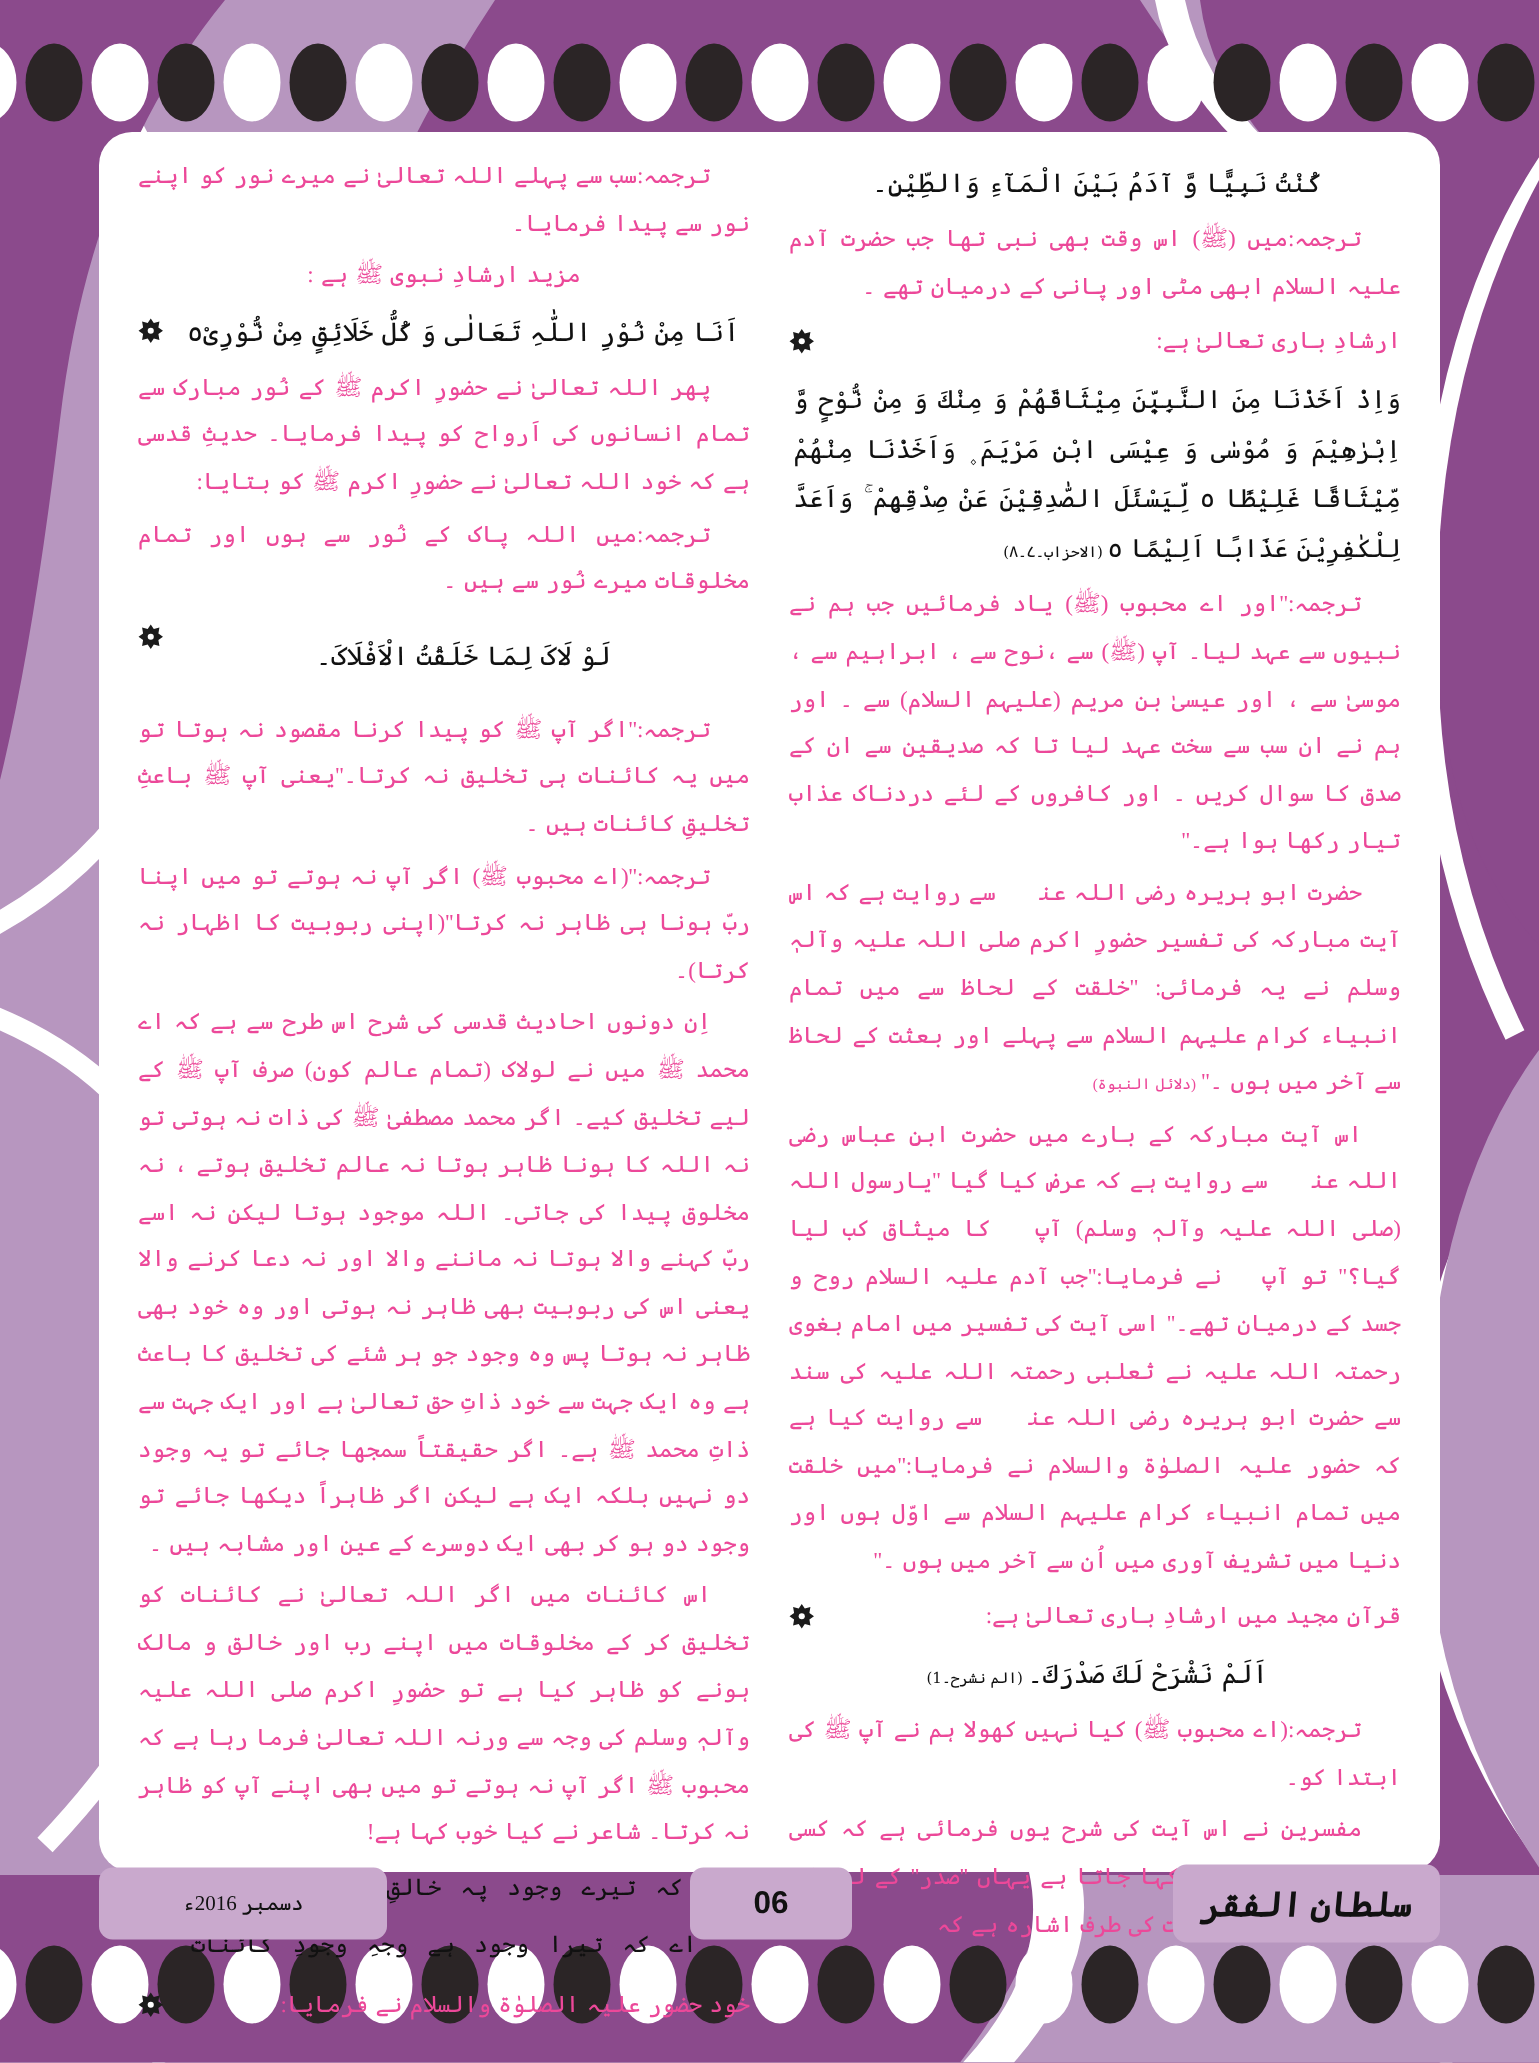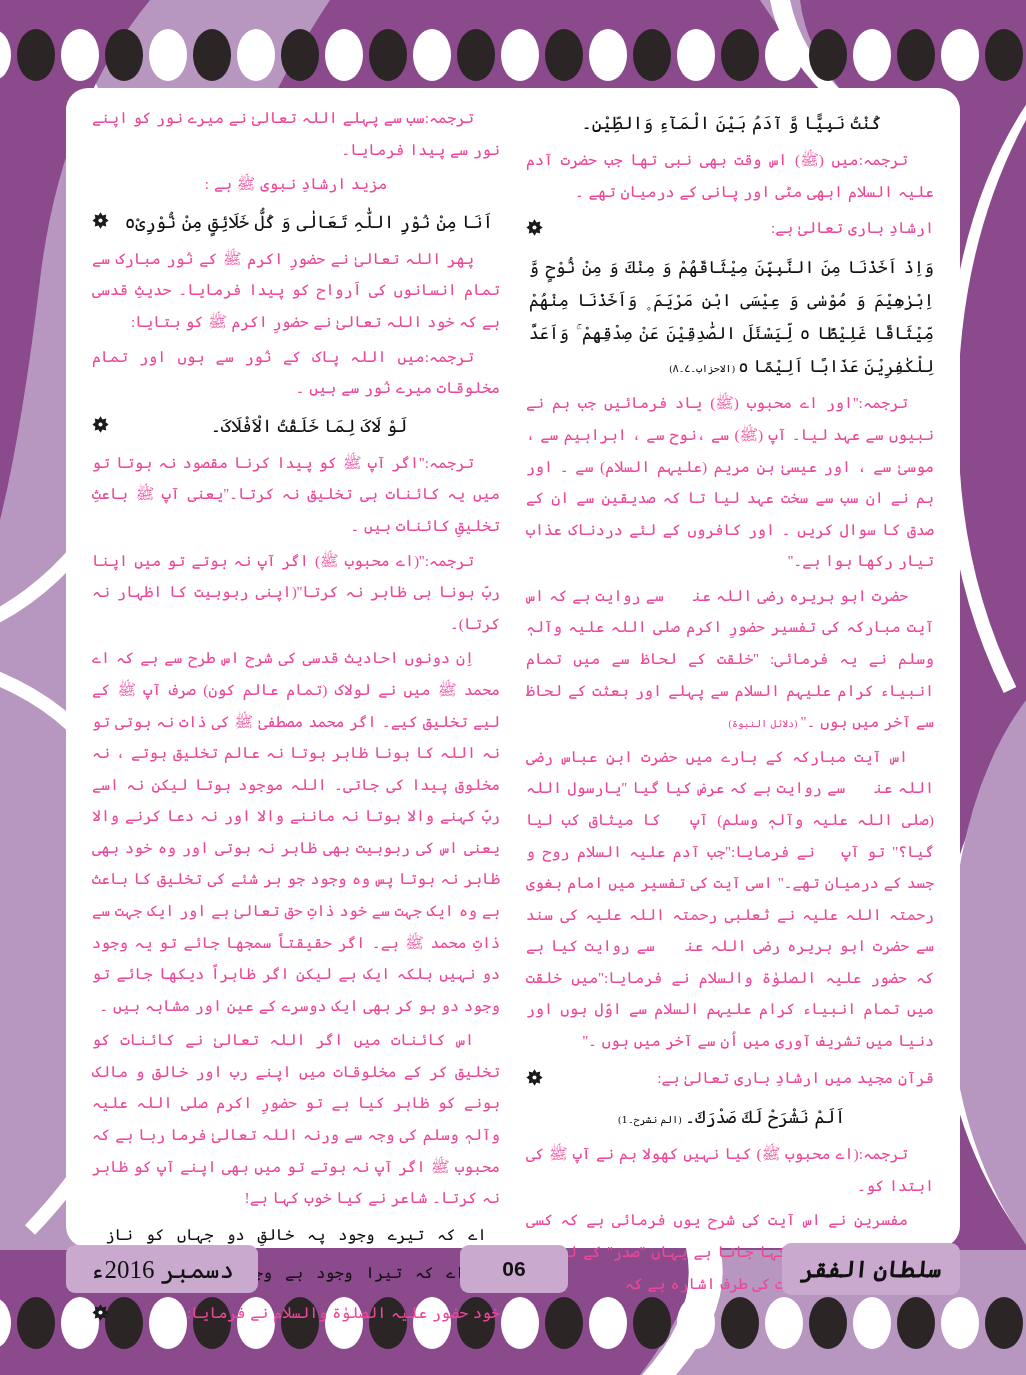--- a/index.html
+++ b/index.html
@@ -65,21 +65,21 @@
           word-spacing:9px;margin:2px 0;}
 
   
   .footer-box{
     position:absolute;z-index:4;
     background:#c9a9cd;border-radius:9px;
     display:flex;align-items:center;justify-content:center;
     color:#111;
   }
   #footer-date{left:66px;top:1245px;width:192px;height:48px;
-               font-size:25px;direction:rtl;}
+               font-size:14px;direction:rtl;}
   #footer-page{left:460px;top:1245px;width:108px;height:48px;
                font-family:"Liberation Sans",sans-serif;font-weight:bold;font-size:21px;}
   #footer-logo{left:782px;top:1243px;width:178px;height:52px;}
   #footer-logo .logo-text{font-size:23px;direction:rtl;line-height:1;
                           transform:skewX(-6deg);font-weight:bold;letter-spacing:-1px;}
 </style>
 </head>
 <body>
 
 <svg id="bg-deco" viewBox="0 0 1026 1375">
@@ -166,21 +166,21 @@
         </div>
         <div class="urdu indent">پھر اللہ تعالیٰ نے حضورِ اکرم ﷺ کے نُور مبارک سے تمام انسانوں کی اَرواح کو پیدا فرمایا۔ حدیثِ قدسی ہے کہ خود اللہ تعالیٰ نے حضورِ اکرم ﷺ کو بتایا:</div>
         <div class="urdu indent">ترجمہ:میں اللہ پاک کے نُور سے ہوں اور تمام مخلوقات میرے نُور سے ہیں ۔</div>
         <div class="bullet-line">
           <svg viewBox="0 0 100 100" class="rosette">
             <g fill="#1b1b1b">
               <path d="M50 2 L62 20 L84 14 L80 37 L98 50 L80 63 L84 86 L62 80 L50 98 L38 80 L16 86 L20 63 L2 50 L20 37 L16 14 L38 20 Z"></path>
               <circle cx="50" cy="50" r="12" fill="#ffffff"></circle>
             </g>
           </svg>
-          <div class="btext arabic" style="text-align: center; margin: 0px;">لَوْ لَاکَ لِمَا خَلَقْتُ الْاَفْلَاکَ۔</div>
+          <div class="btext arabic" style="text-align: center; margin: 12px;">لَوْ لَاکَ لِمَا خَلَقْتُ الْاَفْلَاکَ۔</div>
         </div>
         <div class="urdu indent">ترجمہ:''اگر آپ ﷺ کو پیدا کرنا مقصود نہ ہوتا تو میں یہ کائنات ہی تخلیق نہ کرتا۔''یعنی آپ ﷺ باعثِ تخلیقِ کائنات ہیں ۔</div>
         <div class="urdu indent">ترجمہ:''(اے محبوب ﷺ) اگر آپ نہ ہوتے تو میں اپنا ربّ ہونا ہی ظاہر نہ کرتا''(اپنی ربوبیت کا اظہار نہ کرتا)۔</div>
         <div class="urdu indent">اِن دونوں احادیث قدسی کی شرح اس طرح سے ہے کہ اے محمد ﷺ میں نے لولاک (تمام عالم کون) صرف آپ ﷺ کے لیے تخلیق کیے۔ اگر محمد مصطفیٰ ﷺ کی ذات نہ ہوتی تو نہ اللہ کا ہونا ظاہر ہوتا نہ عالم تخلیق ہوتے ، نہ مخلوق پیدا کی جاتی۔ اللہ موجود ہوتا لیکن نہ اسے ربّ کہنے والا ہوتا نہ ماننے والا اور نہ دعا کرنے والا یعنی اس کی ربوبیت بھی ظاہر نہ ہوتی اور وہ خود بھی ظاہر نہ ہوتا پس وہ وجود جو ہر شئے کی تخلیق کا باعث ہے وہ ایک جہت سے خود ذاتِ حق تعالیٰ ہے اور ایک جہت سے ذاتِ محمد ﷺ ہے۔ اگر حقیقتاً سمجھا جائے تو یہ وجود دو نہیں بلکہ ایک ہے لیکن اگر ظاہراً دیکھا جائے تو وجود دو ہو کر بھی ایک دوسرے کے عین اور مشابہ ہیں ۔</div>
         <div class="urdu indent">اس کائنات میں اگر اللہ تعالیٰ نے کائنات کو تخلیق کر کے مخلوقات میں اپنے رب اور خالق و مالک ہونے کو ظاہر کیا ہے تو حضورِ اکرم صلی اللہ علیہ وآلہٖ وسلم کی وجہ سے ورنہ اللہ تعالیٰ فرما رہا ہے کہ محبوب ﷺ اگر آپ نہ ہوتے تو میں بھی اپنے آپ کو ظاہر نہ کرتا۔ شاعر نے کیا خوب کہا ہے!</div>
         <div class="poetry">اے کہ تیرے وجود پہ خالقِ دو جہاں کو ناز</div>
         <div class="poetry">اے کہ تیرا وجود ہے وجہِ وجودِ کائنات</div>
         <div class="bullet-line">
           <svg viewBox="0 0 100 100" class="rosette">
             <g fill="#1b1b1b">

